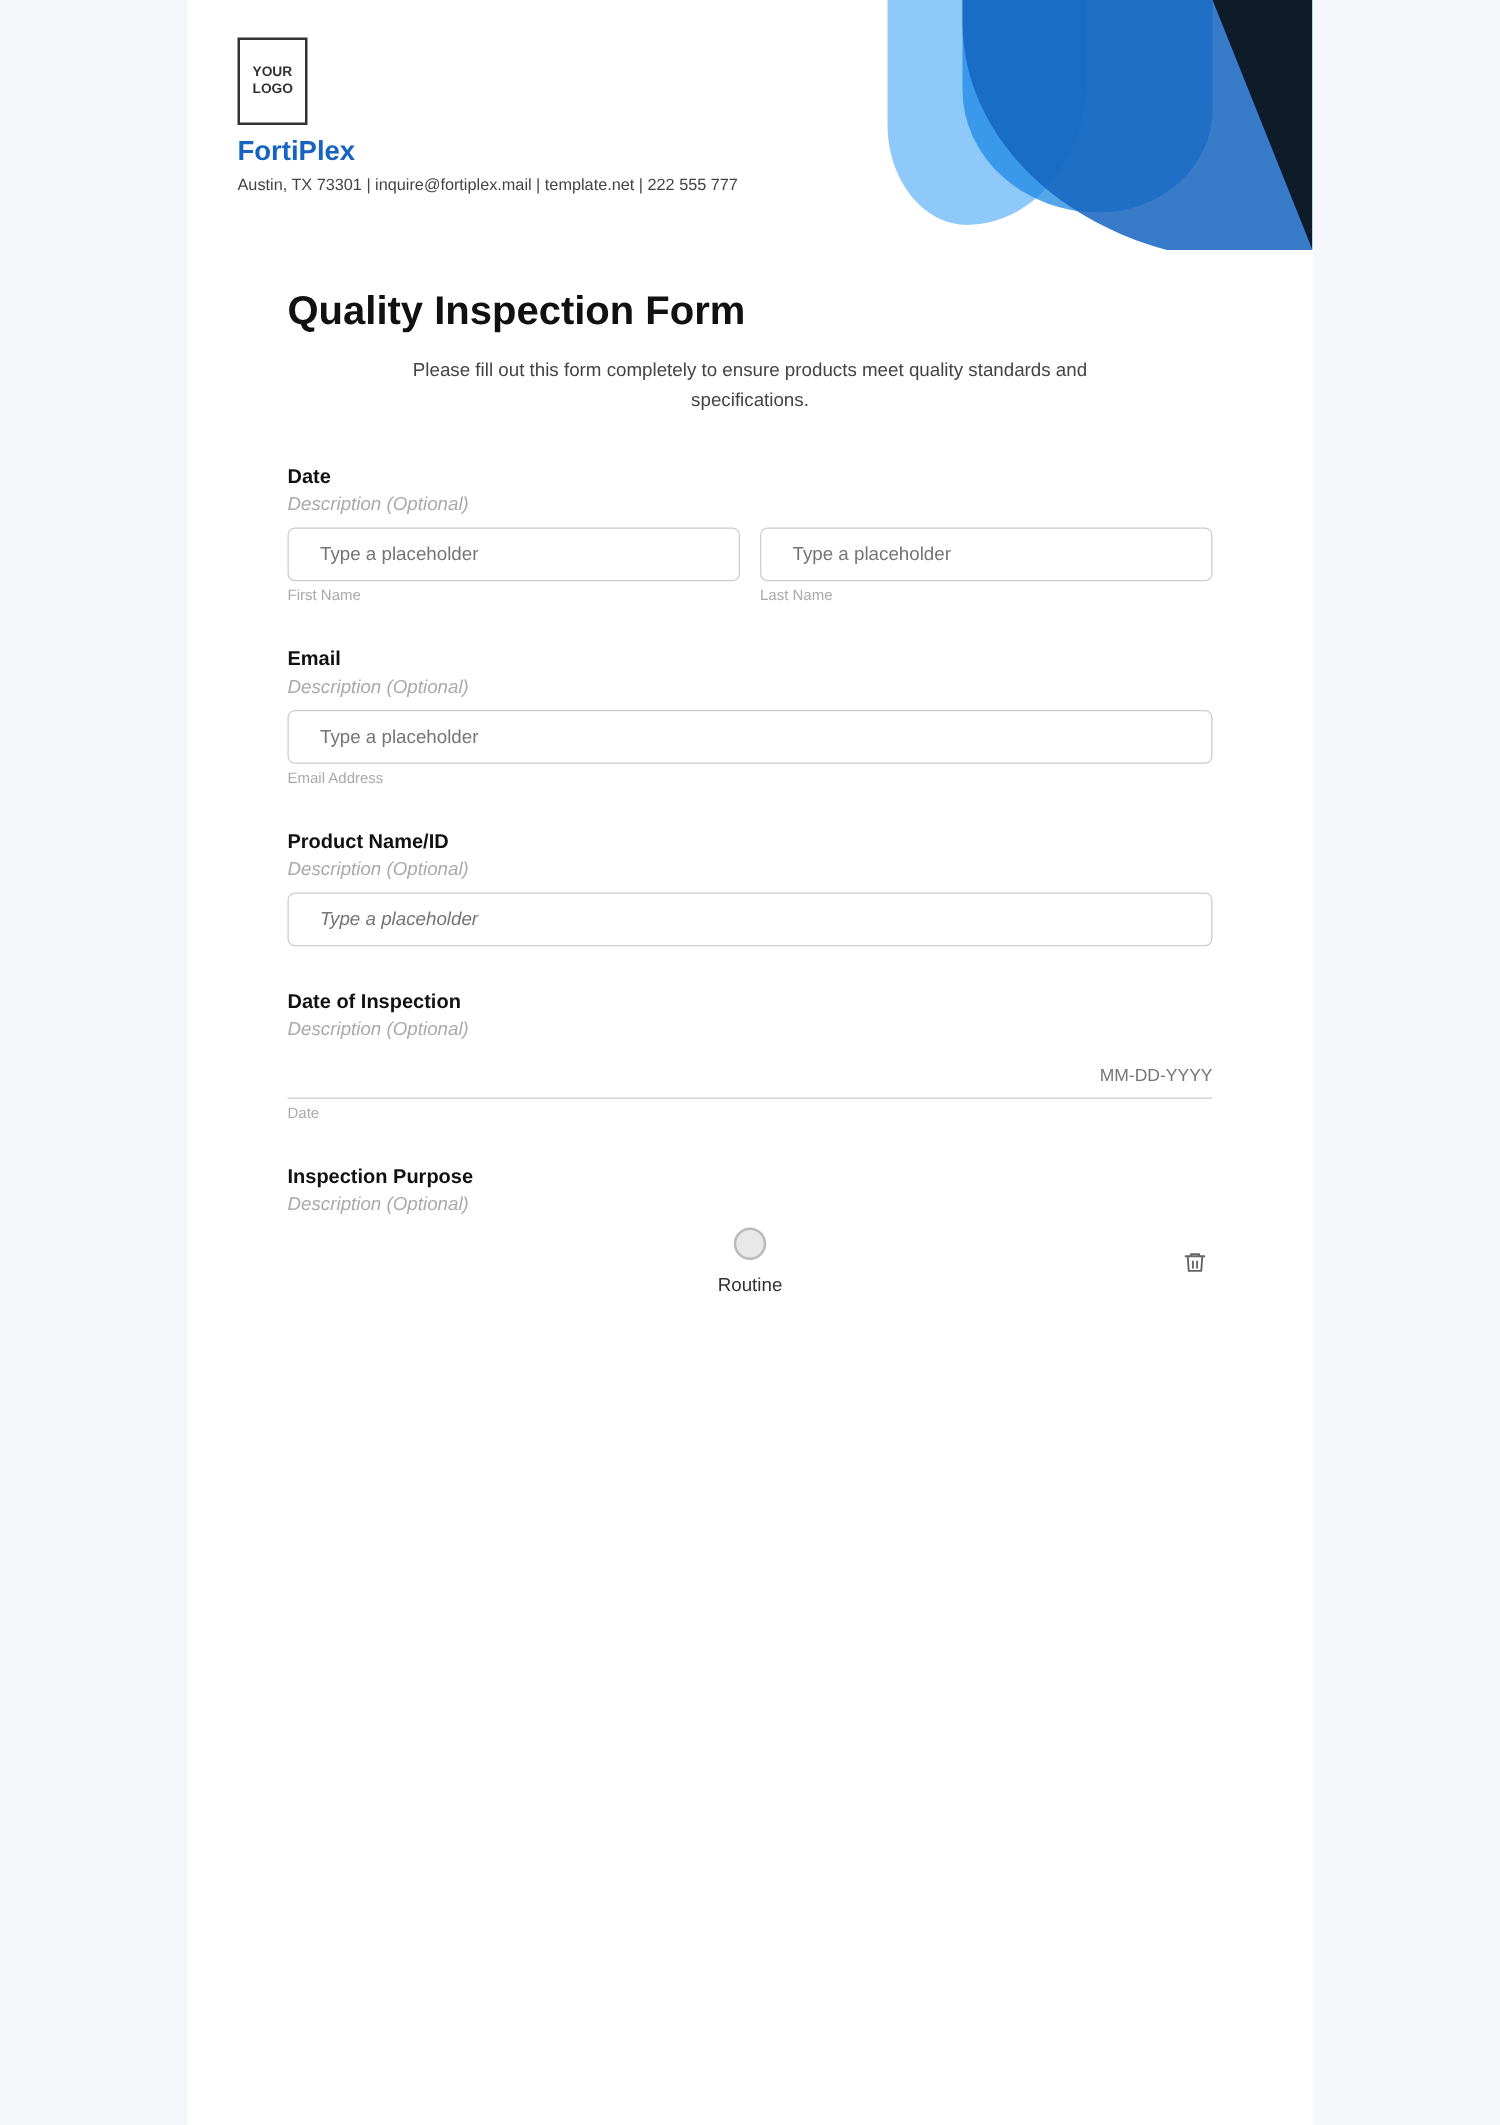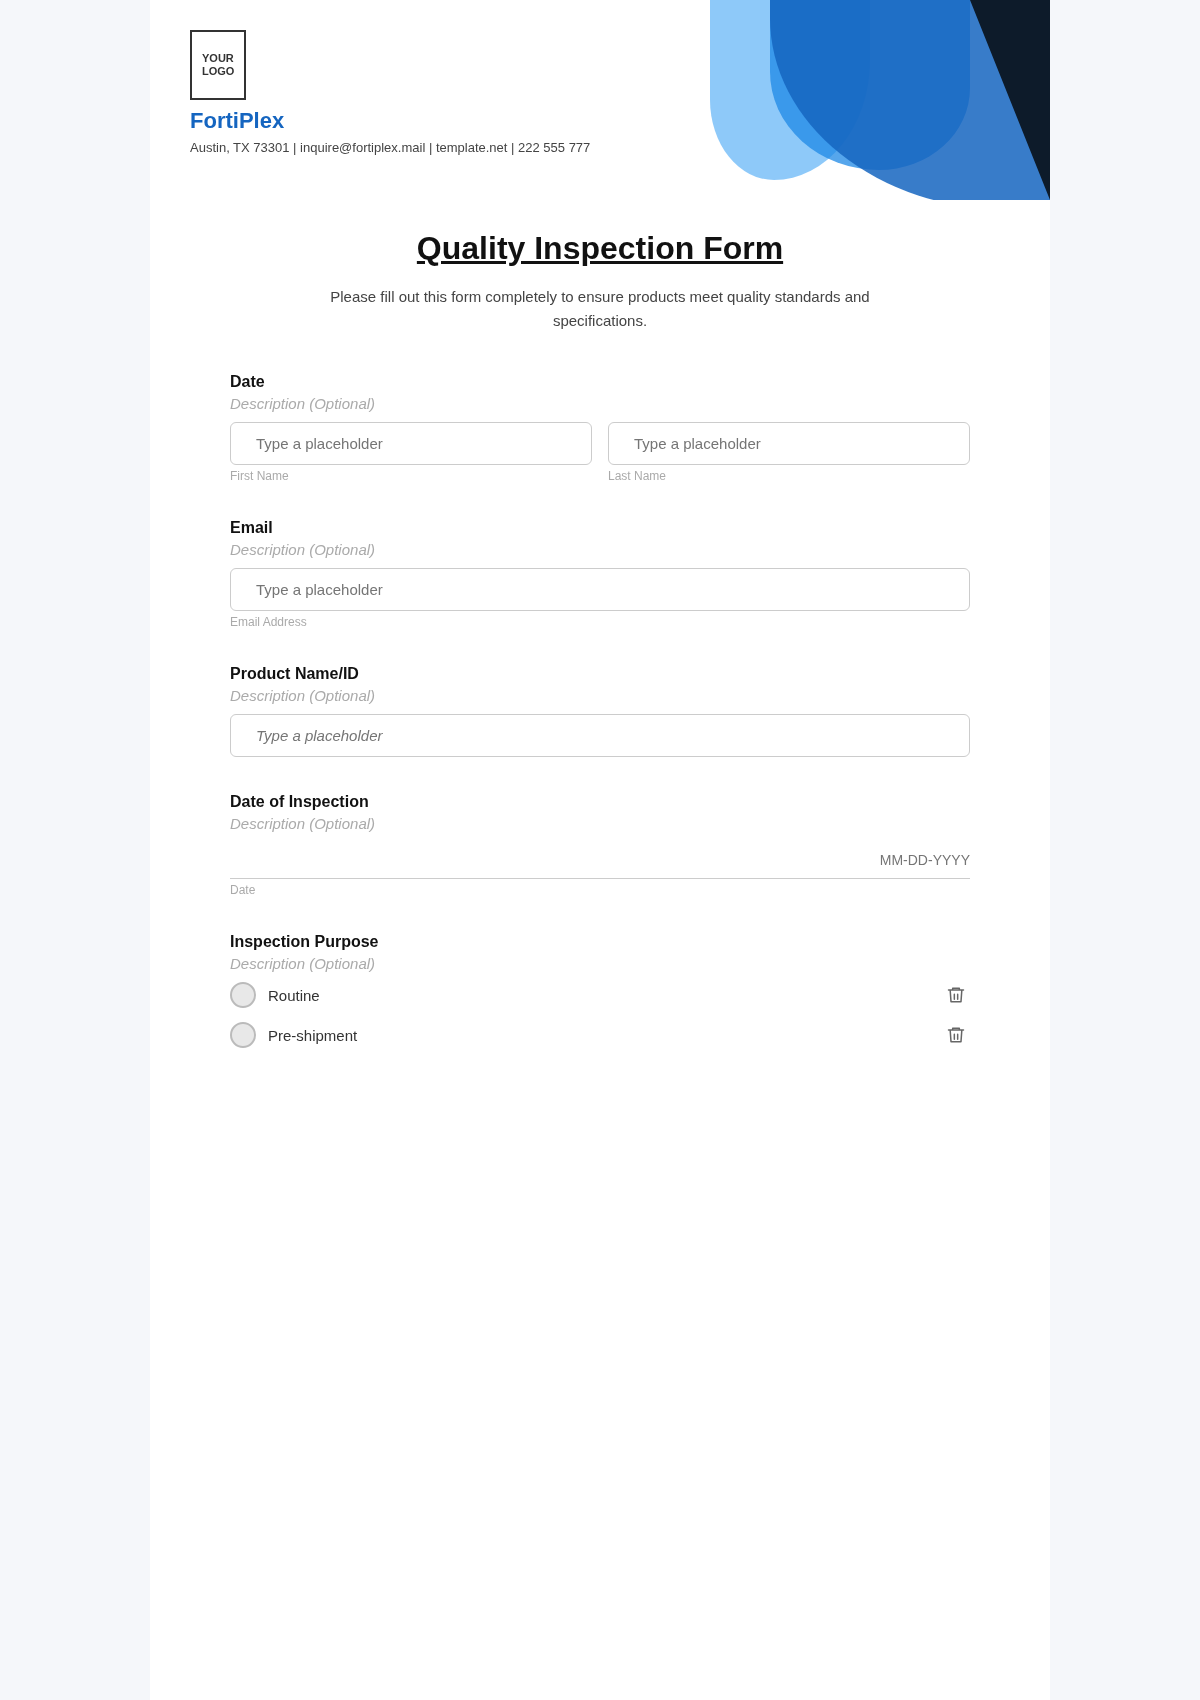--- a/index.html
+++ b/index.html
@@ -102,26 +102,24 @@
       font-size: 13px;
       color: #444;
     }
 
     
     .form-content {
       padding: 30px 80px 60px 80px;
     }
 
     .form-title {
-      text-align: center;
       font-size: 32px;
       font-weight: bold;
       color: #111;
       margin-bottom: 18px;
-      text-decoration: underline;
     }
 
     .form-description {
       text-align: center;
       font-size: 15px;
       color: #444;
       line-height: 1.6;
       max-width: 600px;
       margin: 0 auto 40px auto;
     }
@@ -188,20 +186,21 @@
       text-align: right;
     }
 
     
     .radio-option {
       display: flex;
       align-items: center;
       gap: 12px;
       margin-bottom: 14px;
       position: relative;
+      flex-direction: column;
     }
 
     .radio-circle {
       width: 26px;
       height: 26px;
       border-radius: 50%;
       border: 2px solid #bbb;
       background: #e8e8e8;
       flex-shrink: 0;
     }
@@ -297,25 +296,16 @@
       <div class="radio-option">
         <div class="radio-circle"></div>
         <span class="radio-label-text">Routine</span>
         <div class="delete-icon">
           <svg viewBox="0 0 24 24" fill="none" xmlns="http://www.w3.org/2000/svg">
             <path d="M3 6h18M8 6V4h8v2M19 6l-1 14H6L5 6h14zM10 11v6M14 11v6" stroke="#666" stroke-width="1.8" stroke-linecap="round" stroke-linejoin="round"></path>
           </svg>
         </div>
       </div>
 
-      <div class="radio-option">
-        <div class="radio-circle"></div>
-        <span class="radio-label-text">Pre-shipment</span>
-        <div class="delete-icon">
-          <svg viewBox="0 0 24 24" fill="none" xmlns="http://www.w3.org/2000/svg">
-            <path d="M3 6h18M8 6V4h8v2M19 6l-1 14H6L5 6h14zM10 11v6M14 11v6" stroke="#666" stroke-width="1.8" stroke-linecap="round" stroke-linejoin="round"></path>
-          </svg>
-        </div>
-      </div>
     </div>
 
   </div>
 </div>
 
 </body></html>

